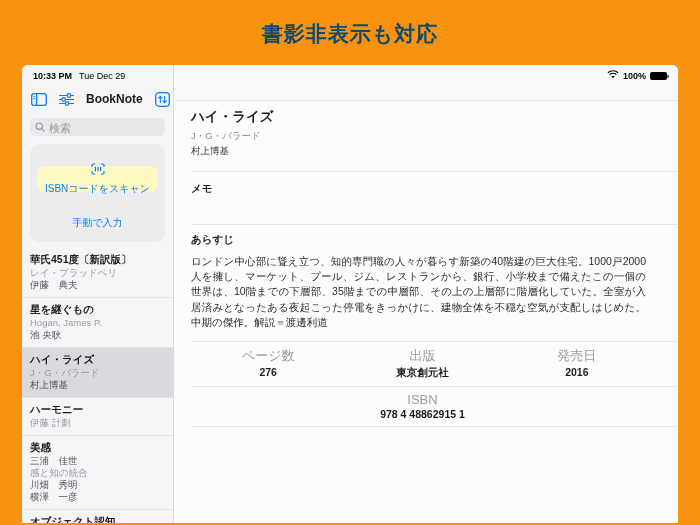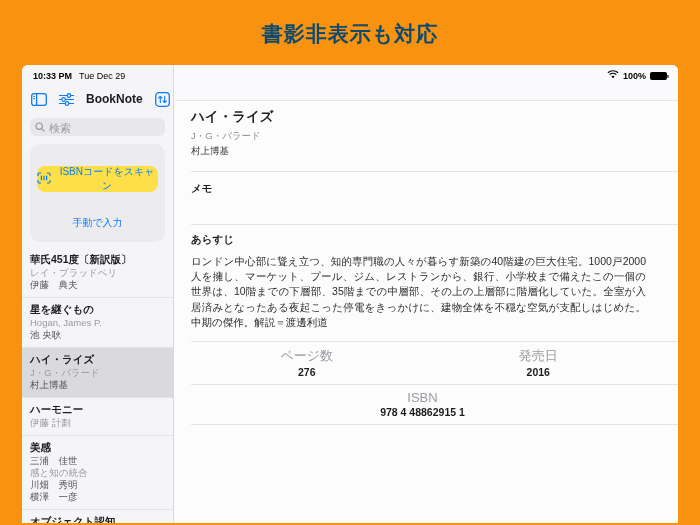--- a/index.html
+++ b/index.html
@@ -57,23 +57,23 @@
     display:flex; align-items:flex-end; padding:0 5px; gap:4px;
   }
   .search-ph { font-size:11px; color:#98989D; }
 
   
   .scan-card {
     margin:8px 8px 6px 8px; background:#ECECEE; border-radius:10px;
     padding:22px 7px 12px 7px; text-align:center;
   }
   .scan-btn {
-    background:#fde047; border-radius:8px; height:26px; width:100%;
+    background:#fef9c3; border-radius:8px; height:26px; width:100%;
     display:flex; align-items:center; justify-content:center; gap:5px;
-    font-size:10px; color:#0A7AFF; font-weight:500; cursor:pointer;
+    font-size:10px; color:#0A7AFF; font-weight:500; cursor:pointer;flex-direction:column;
   }
   .manual-link { margin-top:24px; font-size:10px; color:#0A7AFF; cursor:pointer; display:inline-block; }
 
   
   .book-list { margin-top:4px; }
   .book-item { padding:5px 8px 6px 8px; border-bottom:1px solid #E3E3E6; cursor:pointer; }
   .book-item.selected { background:#D9D9DE; }
   .book-title { font-size:10.5px; font-weight:bold; color:#1C1C1E; line-height:13px; margin-bottom:1px; }
   .book-line { font-size:9.5px; color:#55555A; line-height:12px; }
   .book-line.first { color:#9A9AA0; }
@@ -235,20 +235,24 @@
     </div>
 
     <div class="hr"></div>
 
     <div class="meta-row">
       <div class="meta-col">
         <div class="meta-label">ページ数</div>
         <div class="meta-value">276</div>
       </div>
       <div class="meta-col">
+        <div class="meta-label">出版</div>
+        <div class="meta-value">東京創元社</div>
+      </div>
+      <div class="meta-col">
         <div class="meta-label">発売日</div>
         <div class="meta-value">2016</div>
       </div>
     </div>
 
     <div class="hr"></div>
 
     <div class="isbn-row">
       <div class="meta-col">
         <div class="meta-label">ISBN</div>

